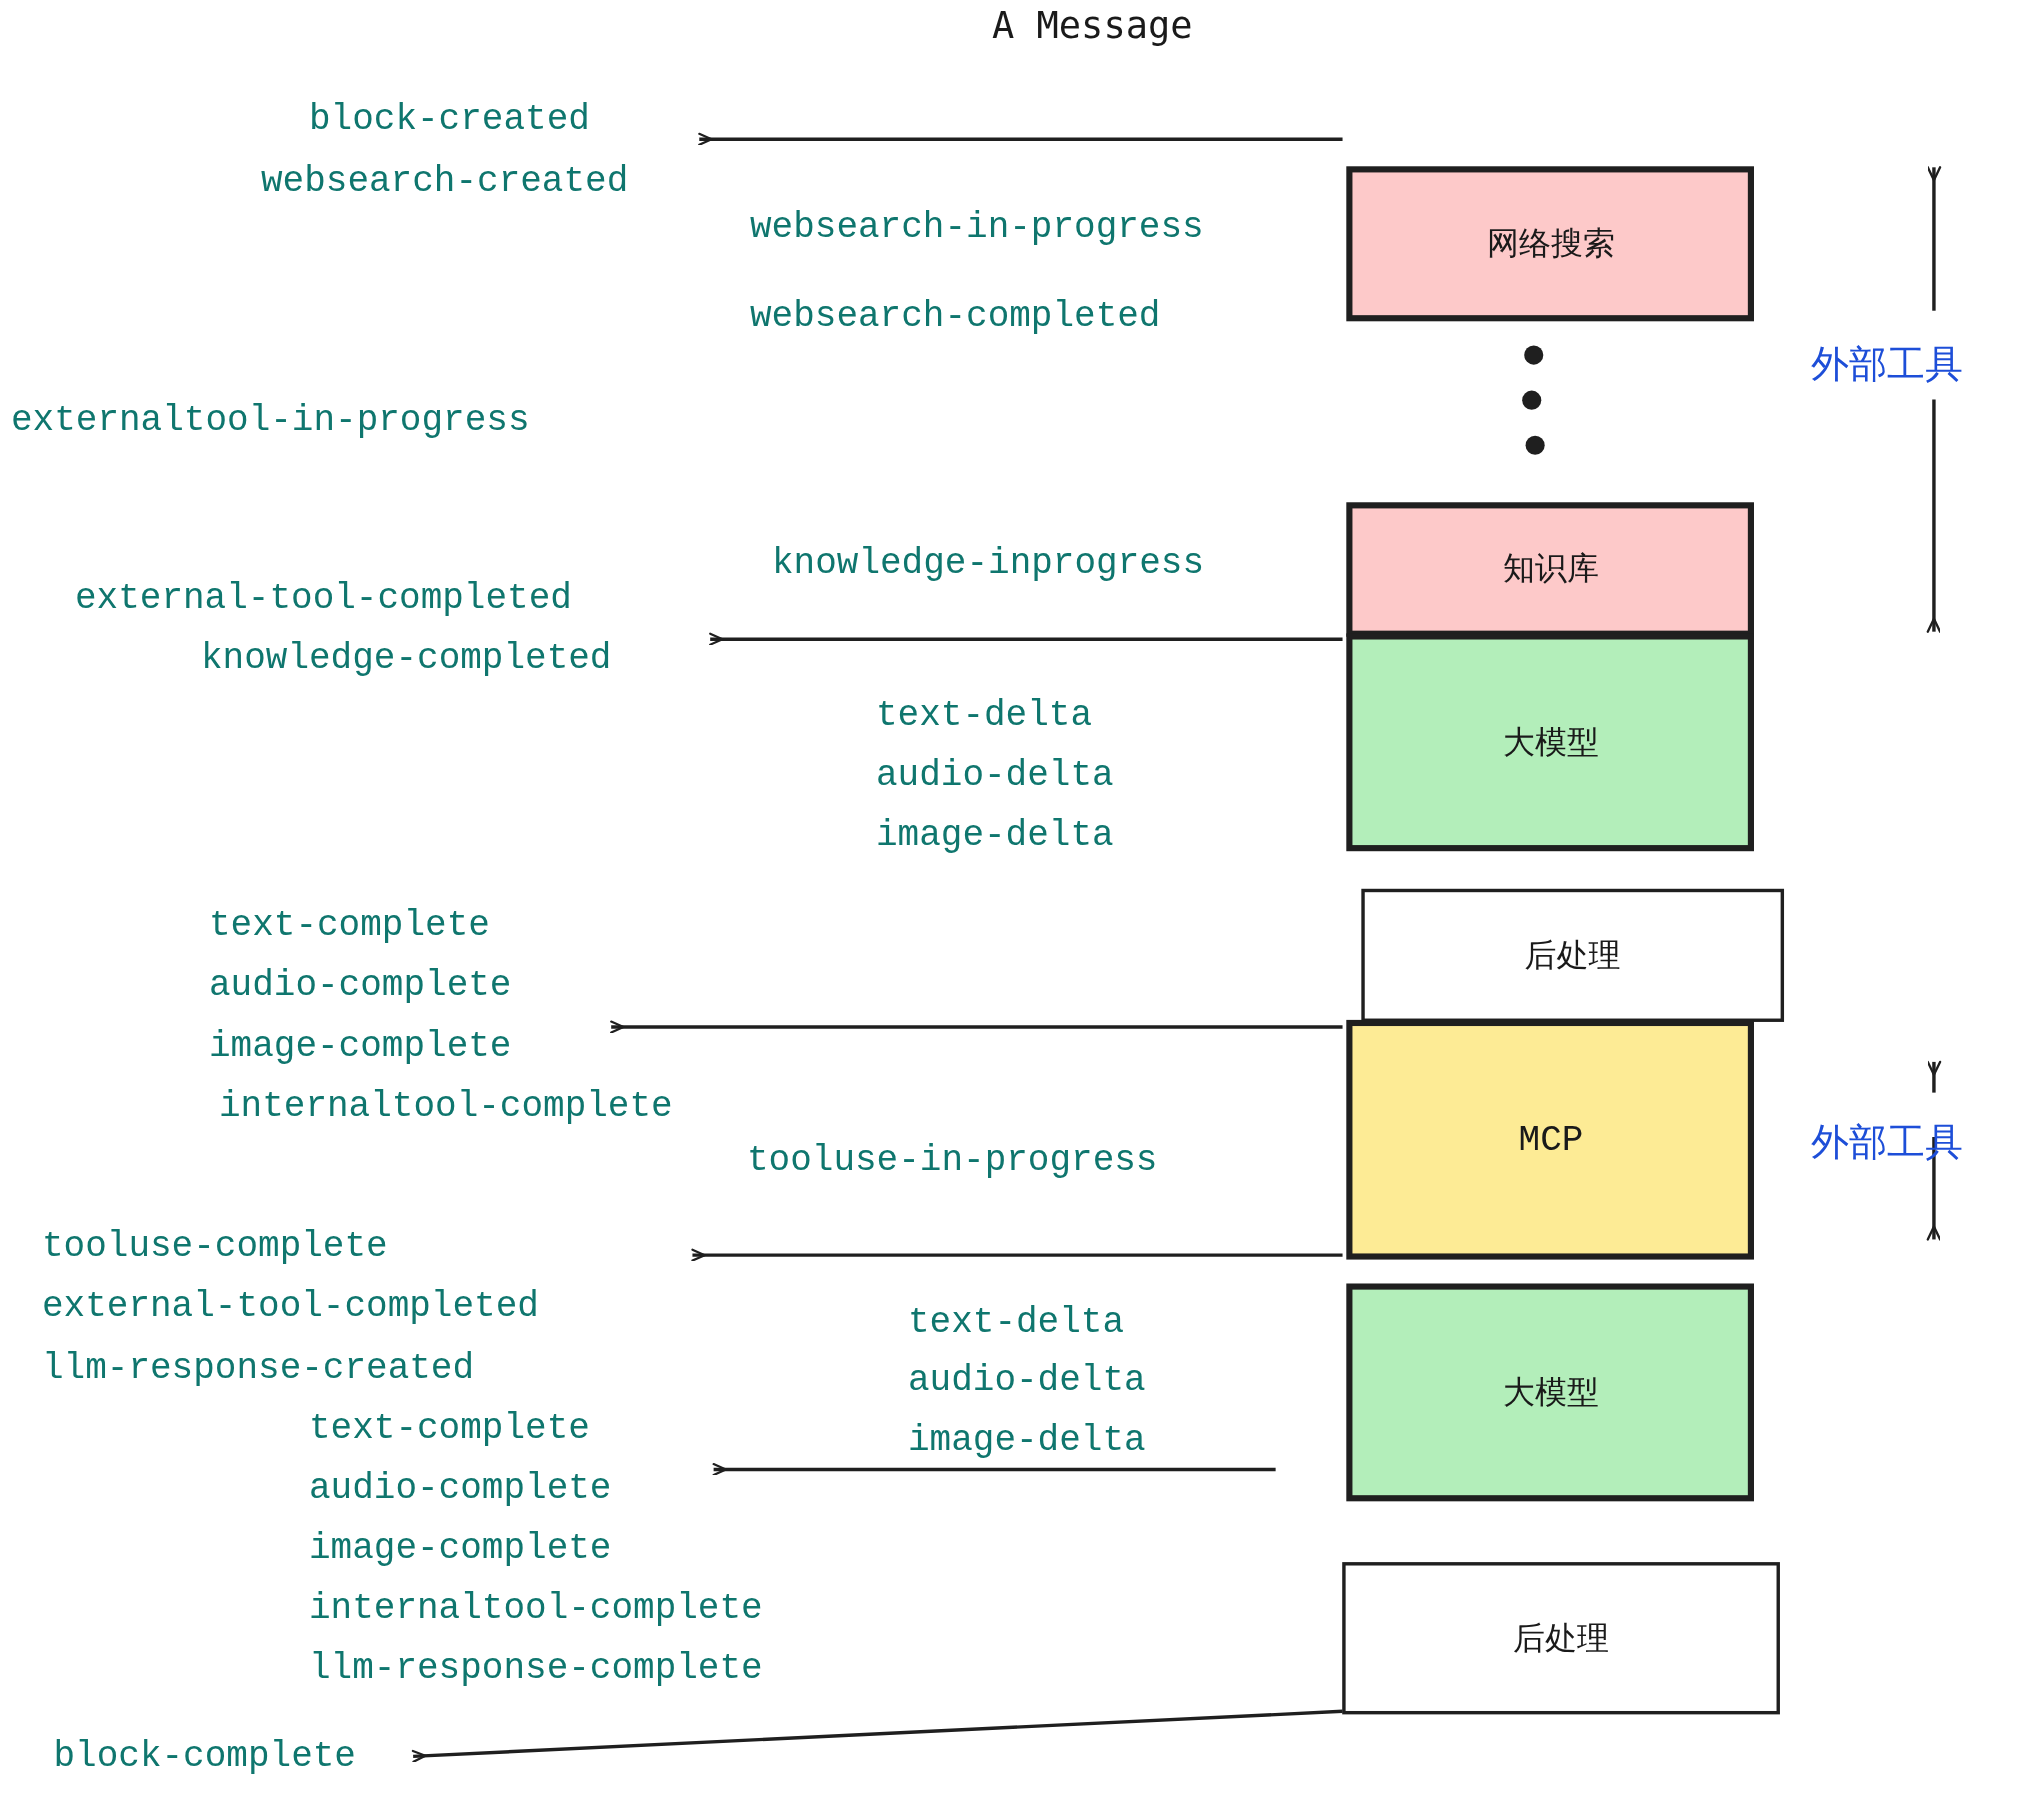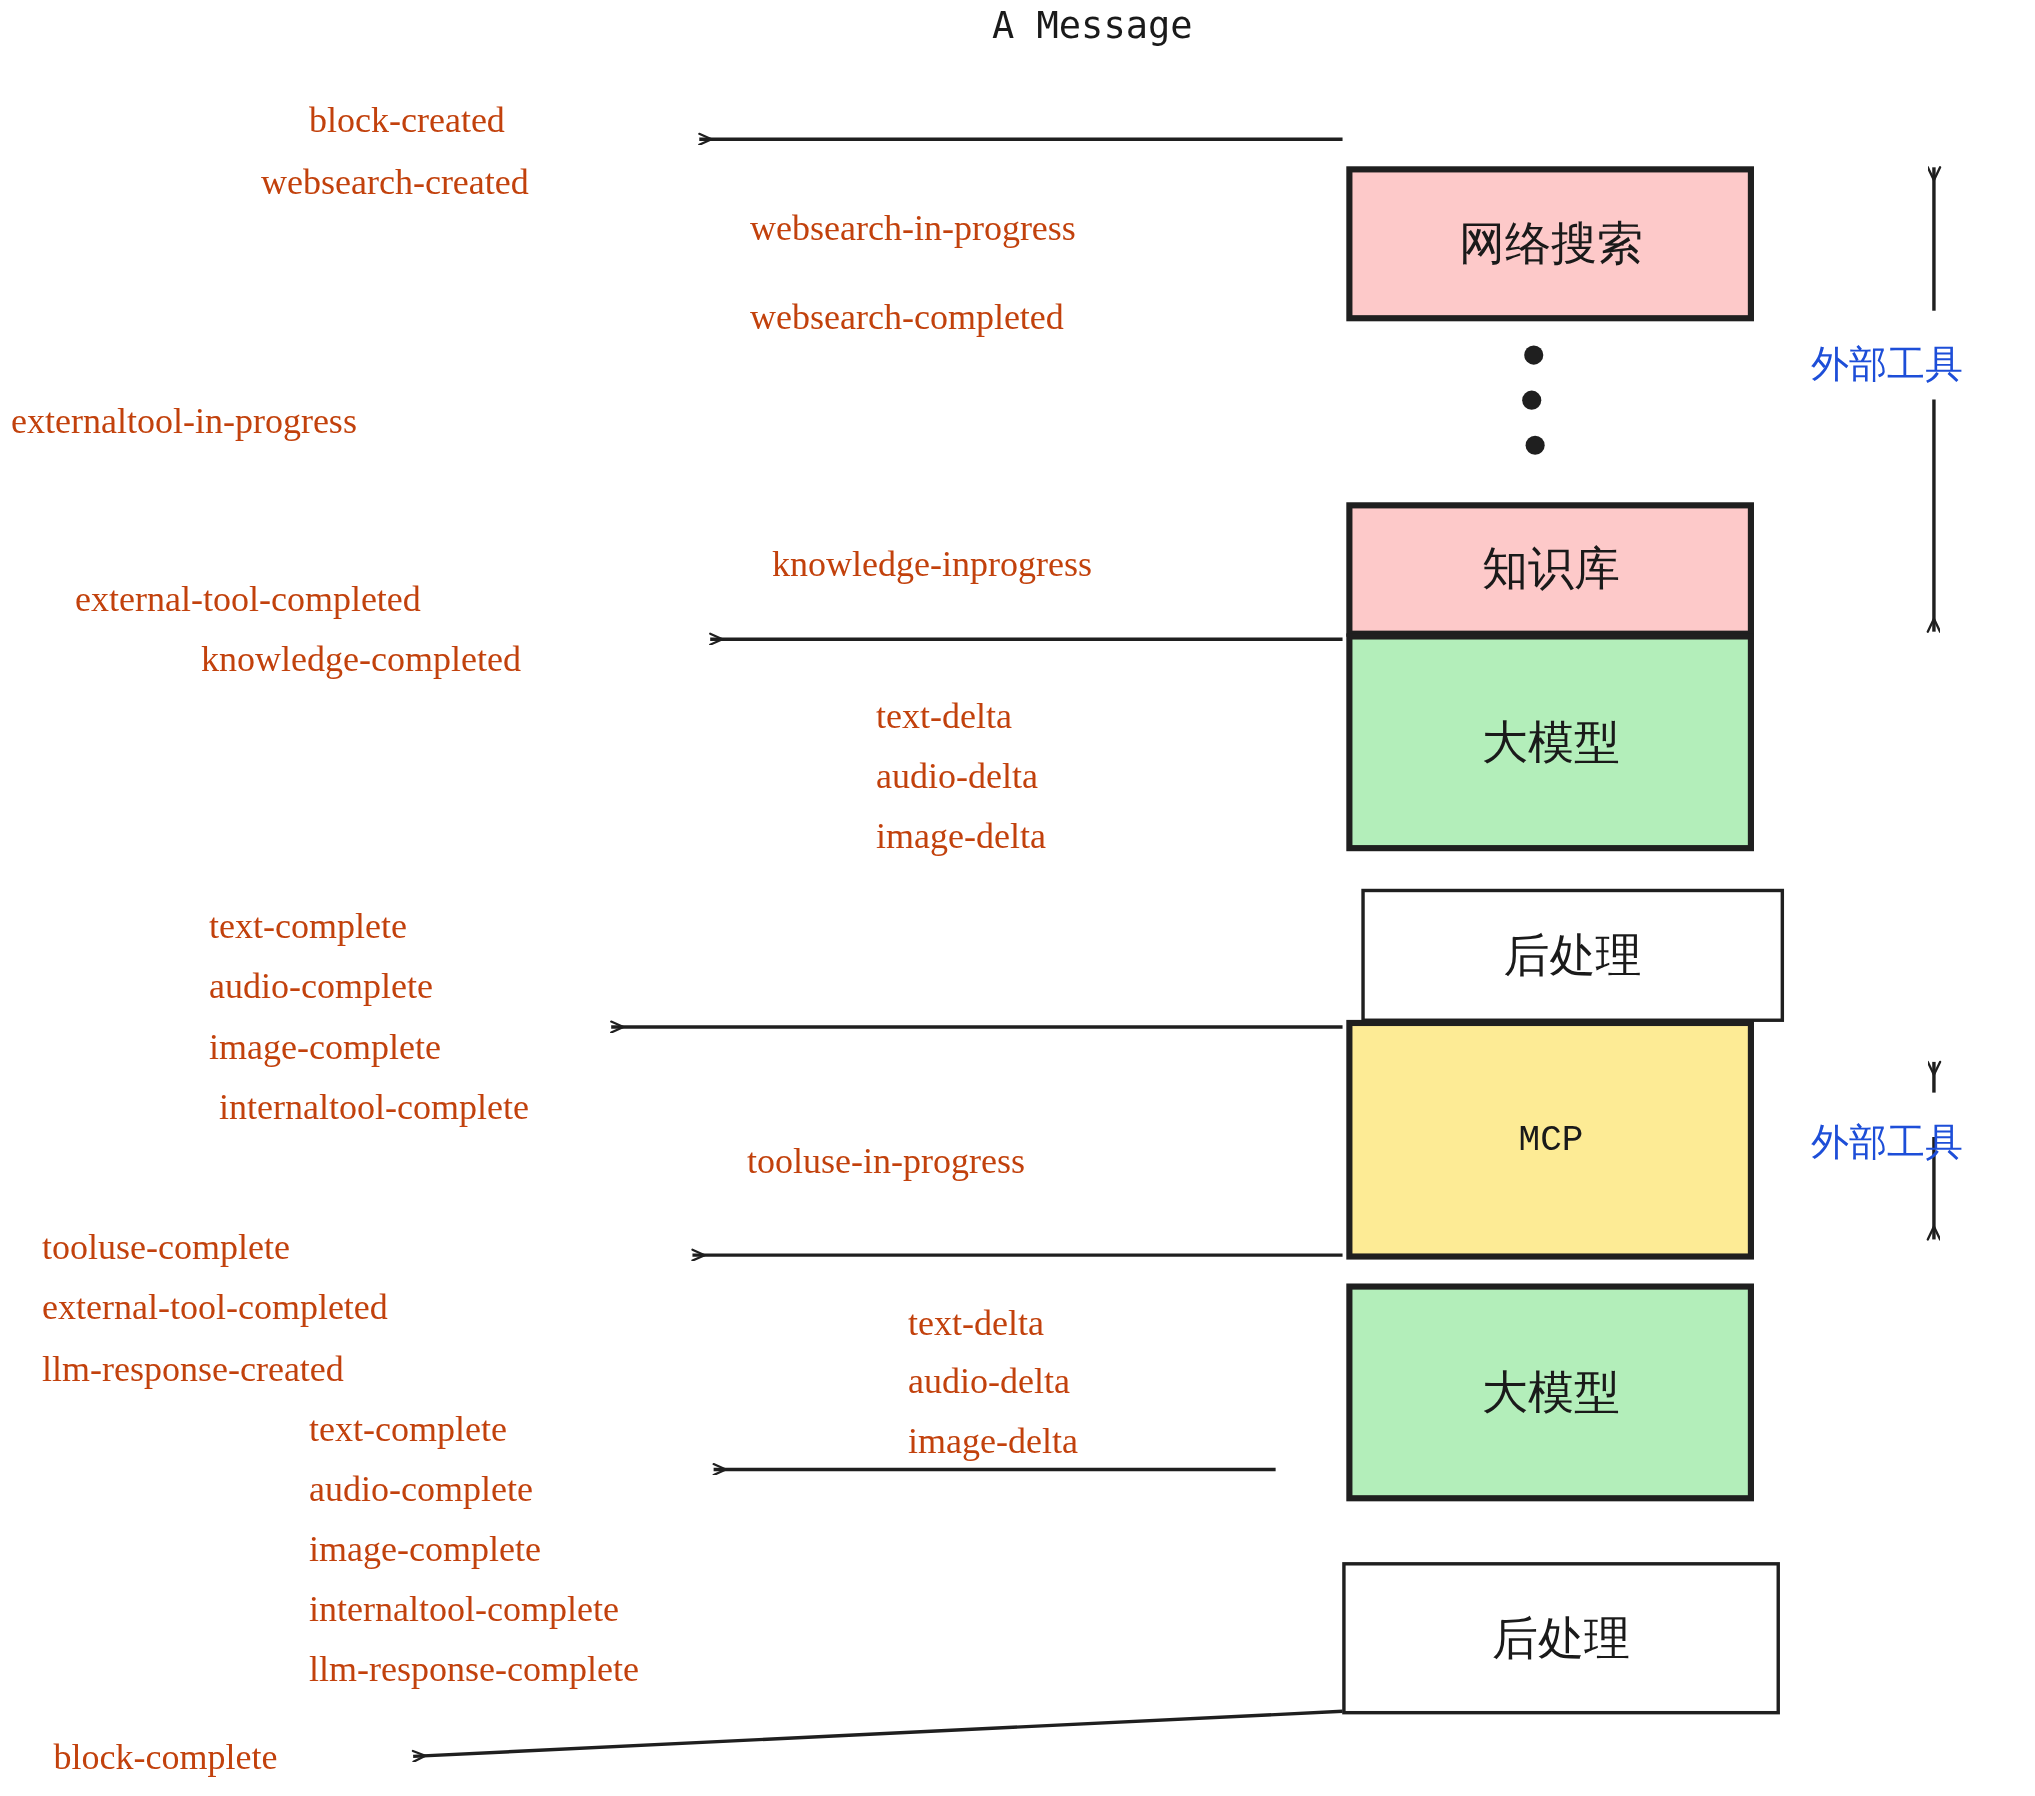--- a/index.html
+++ b/index.html
@@ -1,39 +1,39 @@
 <!DOCTYPE html>
 <html style="font-size:11px"><head>
 <meta charset="utf-8">
 <style>
   html,body{margin:0;padding:0;background:#ffffff;}
   body{width:2035px;height:1796px;font-family:"DejaVu Sans",sans-serif;overflow:hidden;}
   #stage{position:relative;width:2035px;height:1796px;background:#fff;}
   svg{position:absolute;top:0;left:0;width:2035px;height:1796px;}
   .evt{
     position:absolute;
-    font-family:Liberation Serif, serif;
+    font-family:Liberation Mono, monospace;
     font-size:36px;
-    color:#c2410c;
+    color:#0f766e;
     white-space:nowrap;
     letter-spacing:0px;
     line-height:1;
   }
   .title{
     position:absolute;
     font-family:"DejaVu Sans Mono","Liberation Mono",monospace;
     font-size:37px;
     color:#1a1a1a;
     white-space:nowrap;
   }
   .boxlabel{
     position:absolute;
     display:flex;align-items:center;justify-content:center;
     font-family:Liberation Serif, serif;
-    font-size:46px;
+    font-size:32px;
     color:#1a1a1a;
     white-space:nowrap;
     pointer-events:none;
   }
   .sidelabel{
     position:absolute;
     font-family:"DejaVu Sans","Liberation Sans",sans-serif;
     font-size:38px;
     color:#1d4ed8;
     white-space:nowrap;

